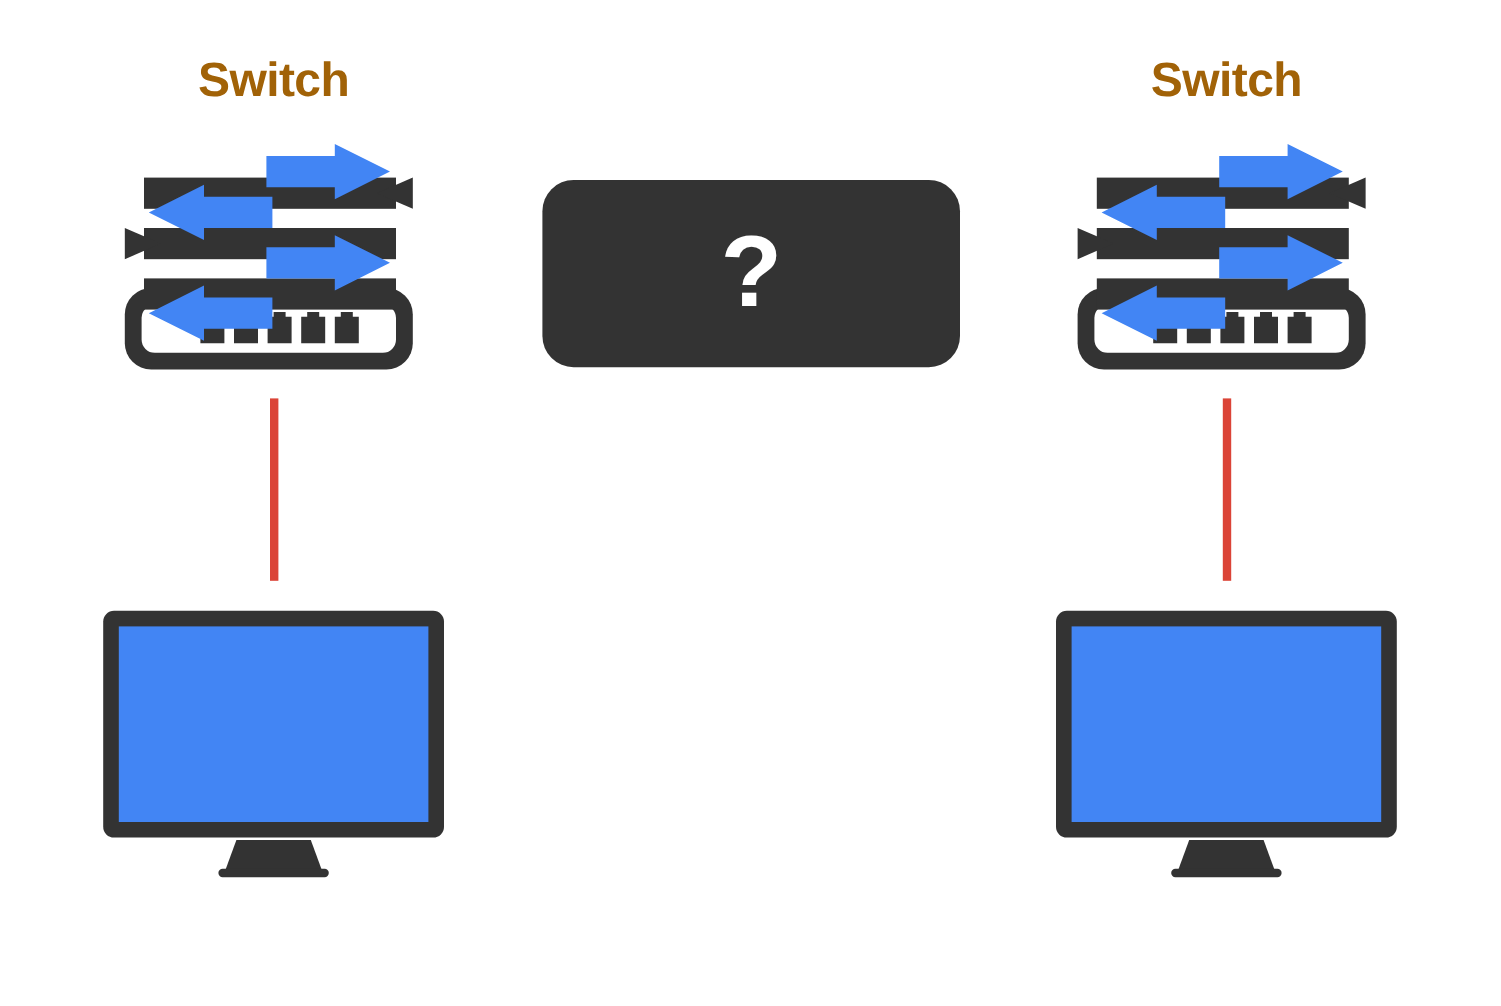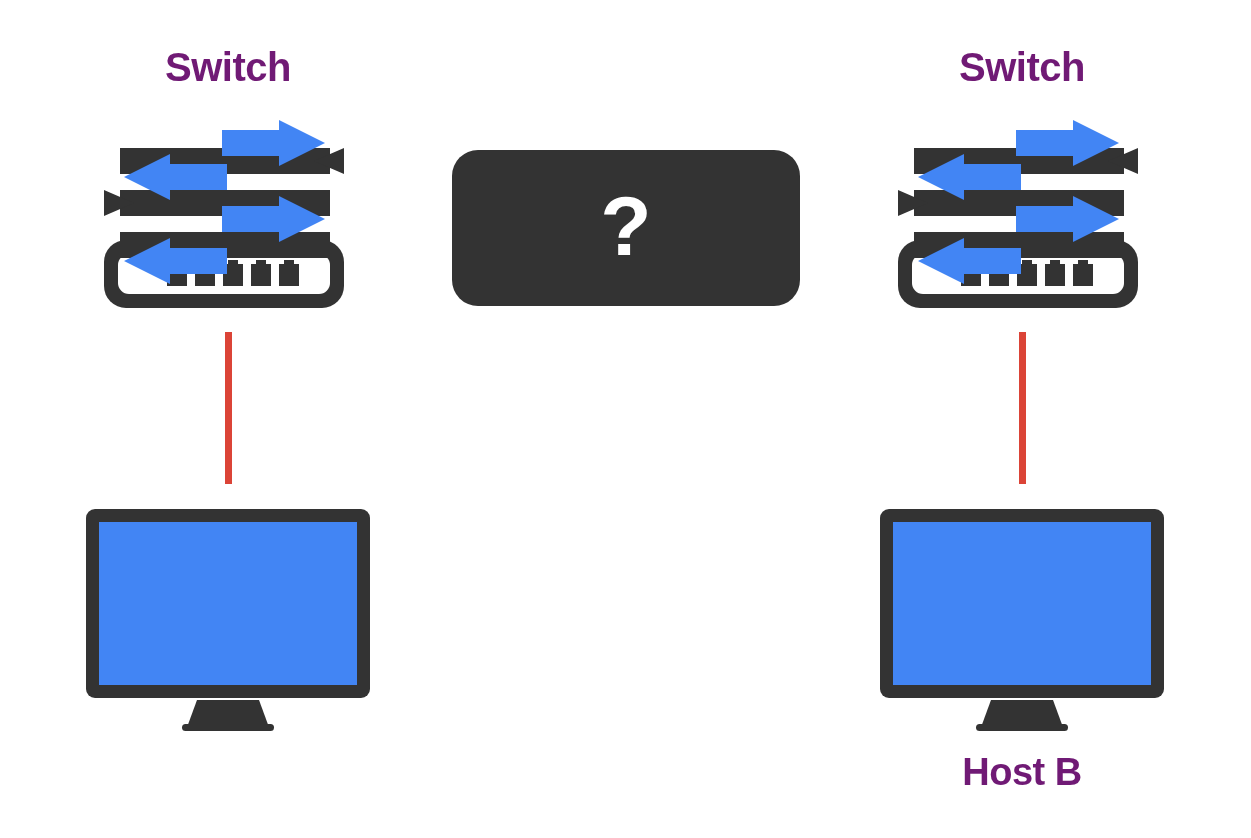--- a/index.html
+++ b/index.html
@@ -18,21 +18,21 @@
     background: #ffffff;
     overflow: hidden;
   }
 
   
   .node-label {
     position: absolute;
     text-align: center;
     font-family: "Liberation Sans", sans-serif;
     font-weight: bold;
-    color: #701a75;
+    color: #a16207;
     white-space: nowrap;
     line-height: 1;
     letter-spacing: -0.5px;
   }
   .switch-label {
     font-size: 40px;
     top: 47px;
     width: 300px;
   }
   .host-label {
@@ -195,15 +195,14 @@
 
   <div class="monitor" id="monitor-right">
     <svg viewBox="0 0 288 226" xmlns="http://www.w3.org/2000/svg" aria-hidden="true">
       <rect x="2" y="2" width="284" height="189" rx="9" ry="9" fill="#333333"></rect>
       <rect x="15" y="15" width="258" height="163" fill="#4285F4"></rect>
       <path d="M113 193 L175 193 L186 223 L102 223 Z" fill="#333333"></path>
       <rect x="98" y="217" width="92" height="7" rx="3.5" ry="3.5" fill="#333333"></rect>
     </svg>
   </div>
 
-  <div class="node-label host-label" id="host-label-right">Host B</div>
 
 </div>
 
 </body></html>

